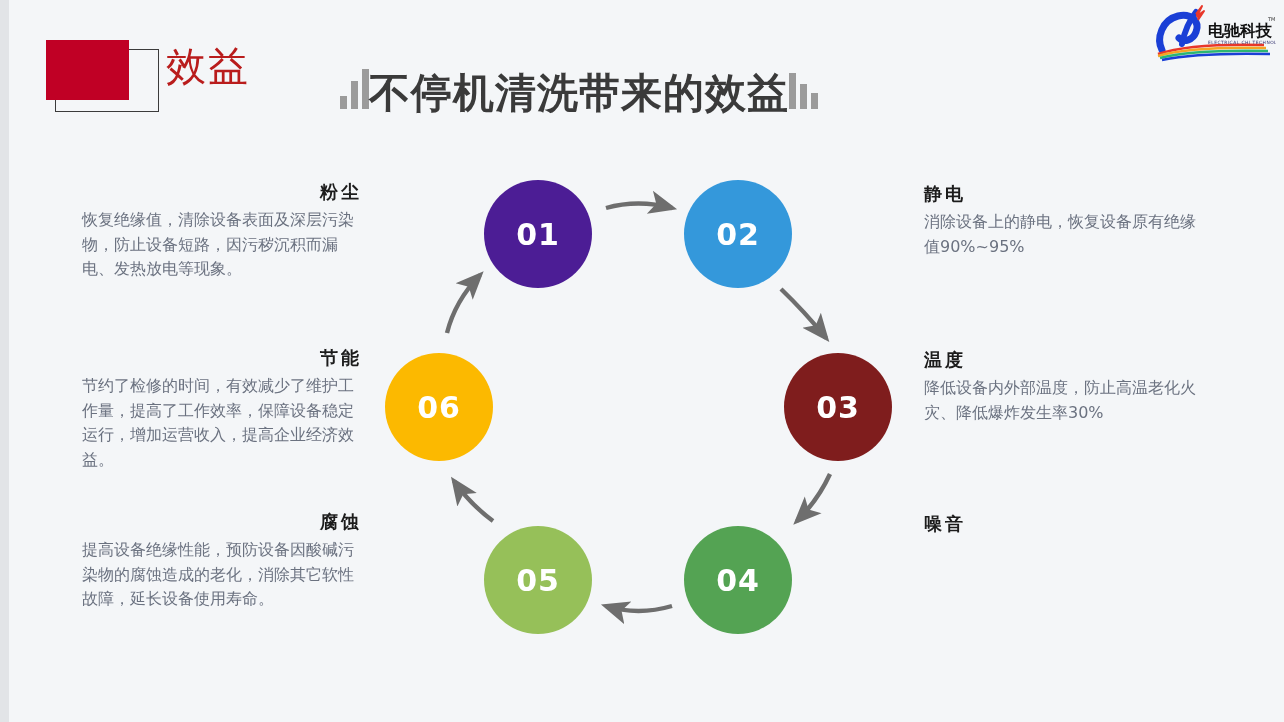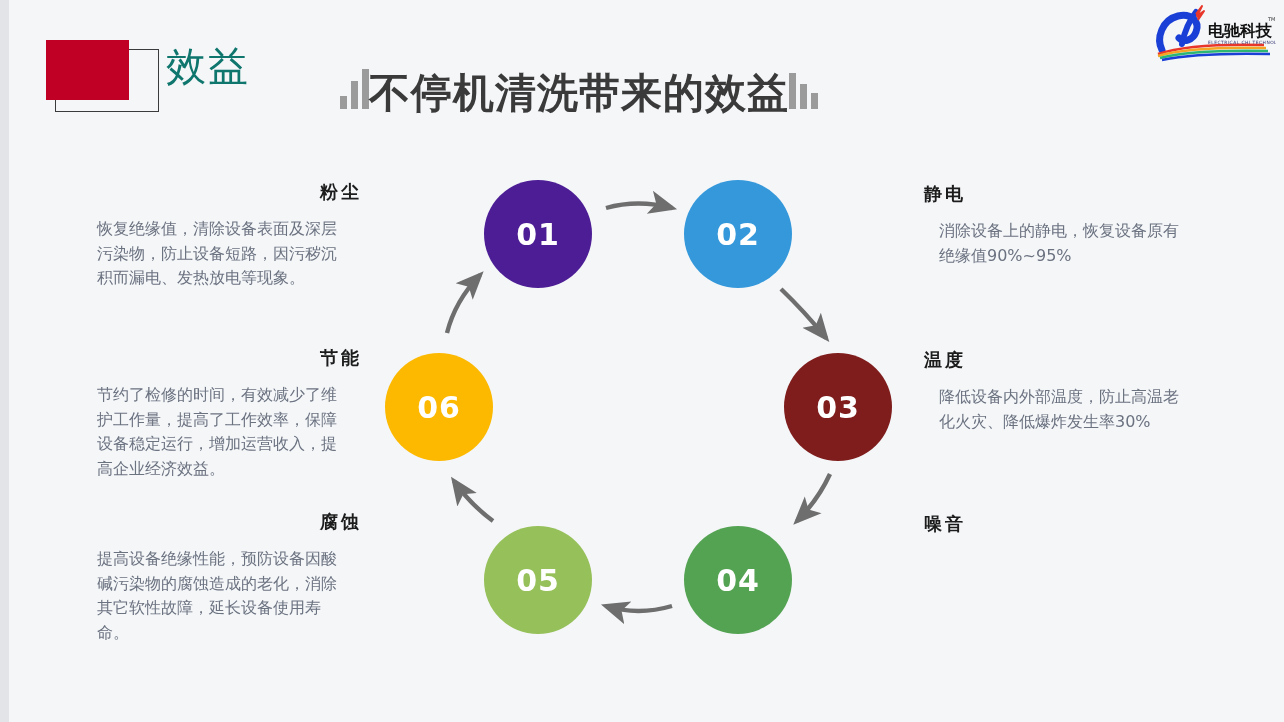--- a/index.html
+++ b/index.html
@@ -50,21 +50,21 @@
     width: 83px;
     height: 60px;
     background: #c00025;
   }
   .badge-label {
     position: absolute;
     left: 166px;
     top: 46px;
     font-size: 40px;
     font-weight: 400;
-    color: #0f766e;
+    color: #b91c1c;
     letter-spacing: 2px;
     line-height: 1;
     font-family: "DejaVu Sans", "Liberation Sans", sans-serif;
   }
 
   .title-row {
     position: absolute;
     left: 340px;
     top: 69px;
     display: flex;
@@ -140,21 +140,21 @@
   .block h3 {
     margin: 0 0 6px 0;
     font-size: 18px;
     font-weight: bold;
     color: #1c1c1c;
     letter-spacing: 3px;
     line-height: 1.1;
     font-family: "DejaVu Sans", "Liberation Sans", sans-serif;
   }
   .block p {
-    margin: 15px;
+    margin: 0;
     font-size: 16px;
     line-height: 1.55;
     color: #6b7280;
     font-family: "DejaVu Sans", "Liberation Sans", sans-serif;
   }
   .block.left { text-align: left; left: 82px; }
   .block.left h3 { text-align: right; }
   .block.right { text-align: left; left: 924px; }
 
   .b1 { top: 182px; }

